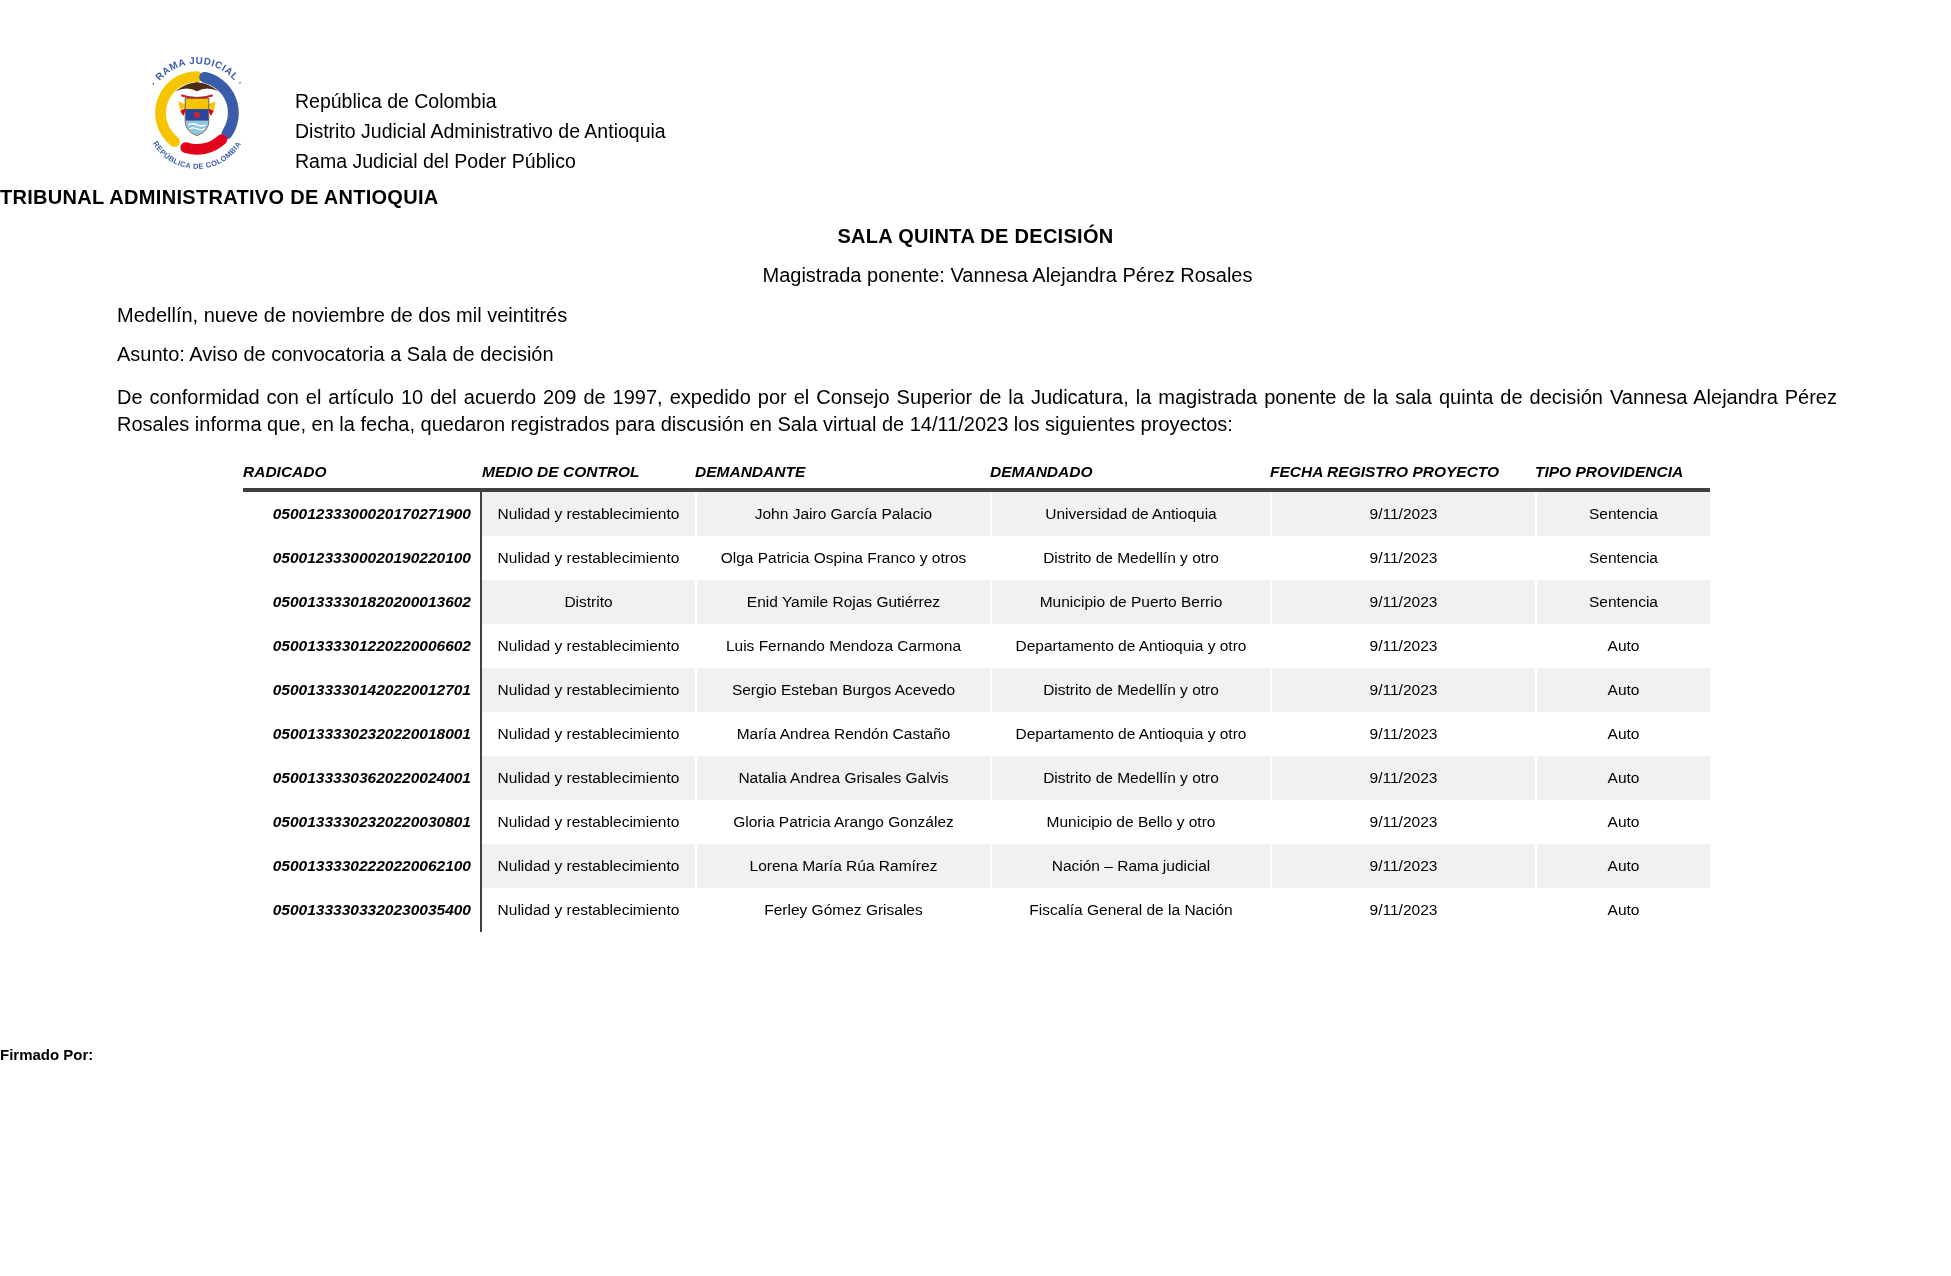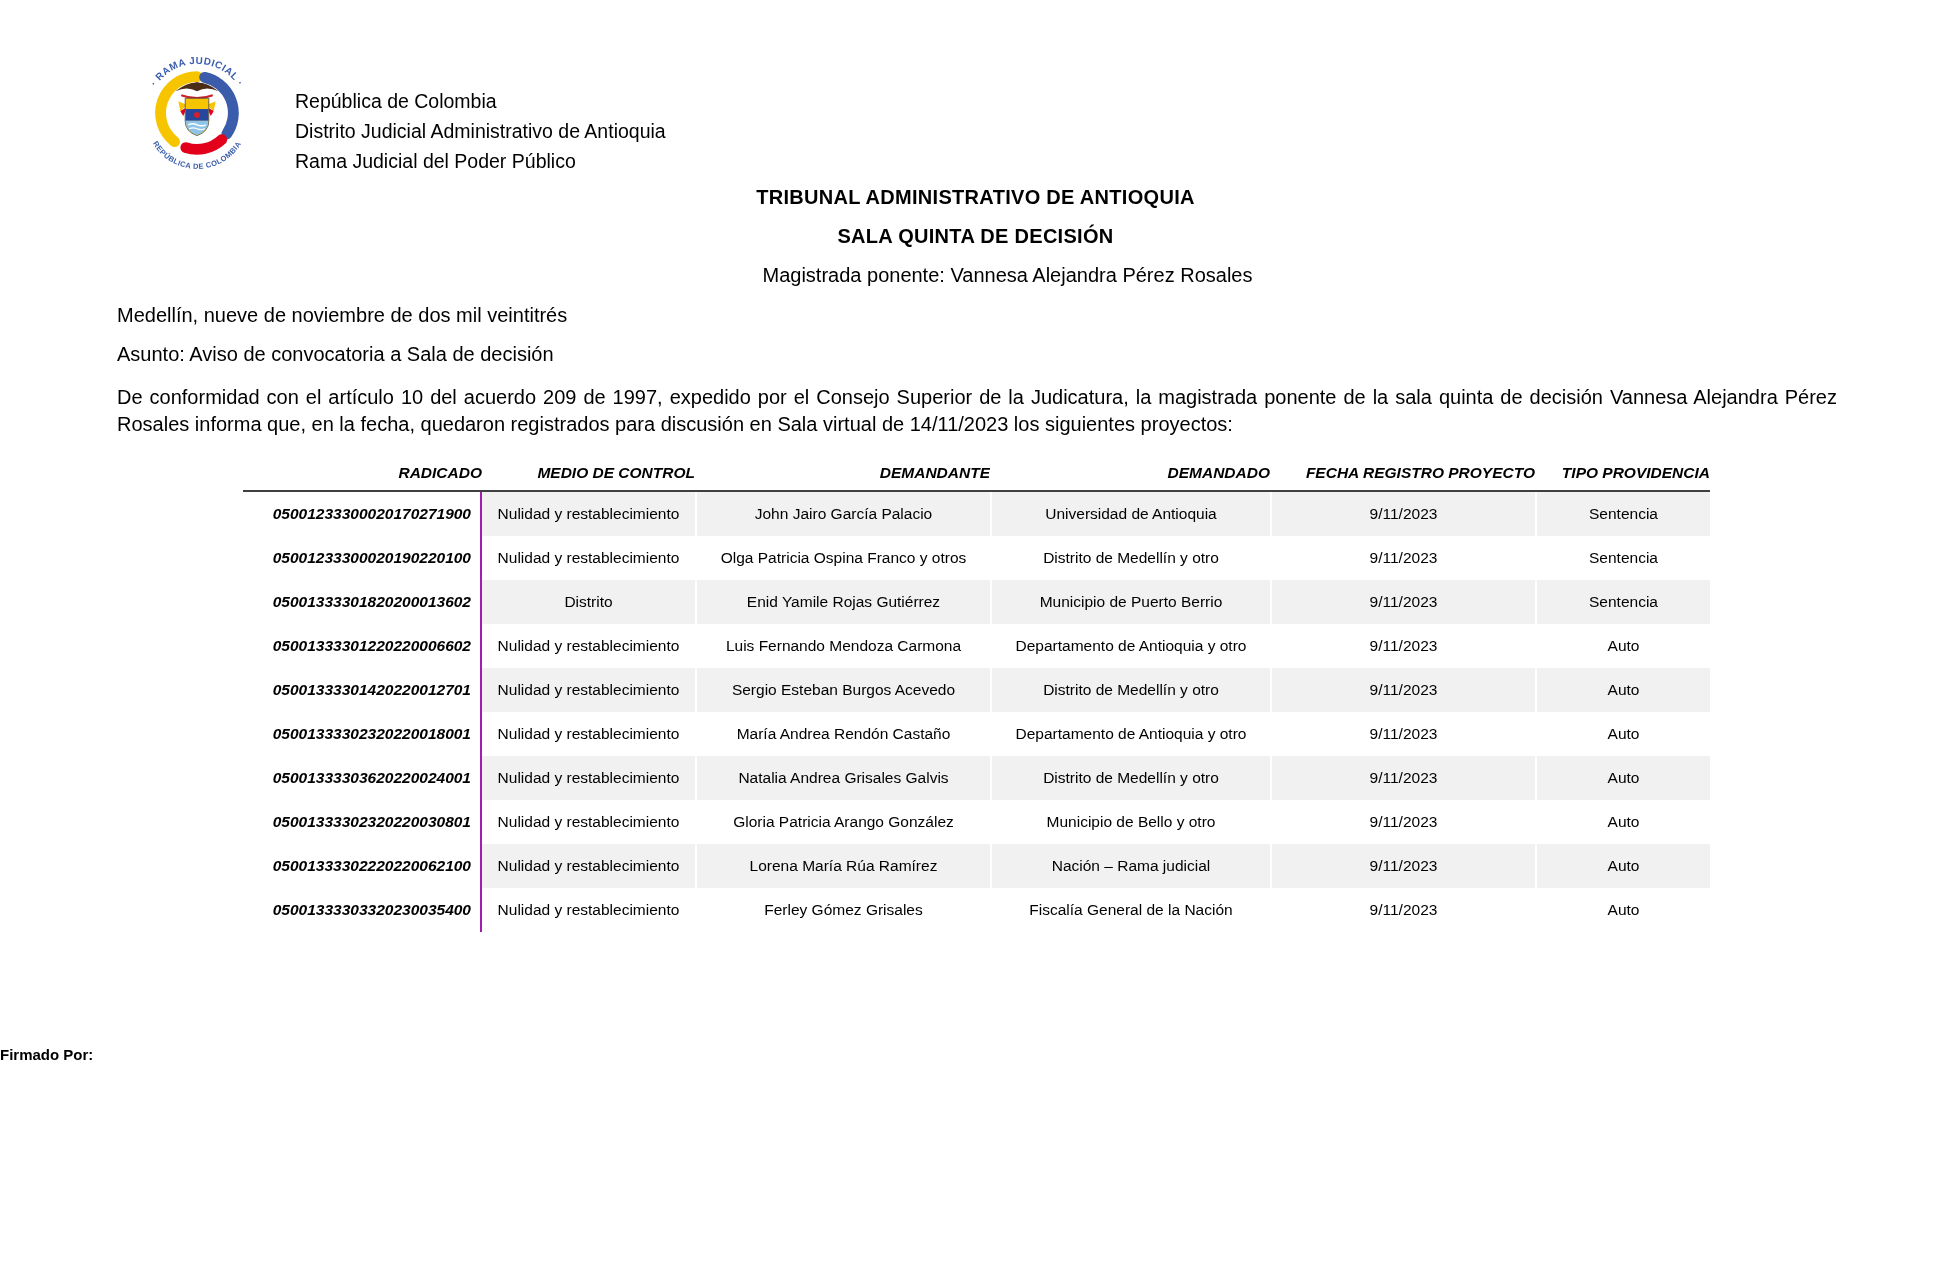--- a/index.html
+++ b/index.html
@@ -6,47 +6,47 @@
   html,body { background:#ffffff; }
   body {
     position:relative;
     width:1951px; height:1276px;
     font-family:"Liberation Sans", sans-serif;
     color:#000;
     overflow:hidden;
   }
   .seal { position:absolute; left:138px; top:50px; width:118px; height:122px; }
   .org-lines { position:absolute; left:295px; top:86px; font-size:19.5px; line-height:30px; }
-  .doc-title   { position:absolute; left:0; top:186px; width:1951px; text-align:center; font-size:20px; font-weight:bold; letter-spacing:0.3px; }
+  .doc-title   { position:absolute; left:0; top:186px; width:1951px; font-size:20px; font-weight:bold; letter-spacing:0.3px; }
   .doc-subtitle{ position:absolute; left:0; top:225px; width:1951px; text-align:center; font-size:20px; font-weight:bold; letter-spacing:0.3px; }
   .ponente     { position:absolute; left:0; top:264px; width:1951px; text-align:center; font-size:20px;margin-left:32px; }
   .dateline    { position:absolute; left:117px; top:304px; font-size:20px; }
   .subject     { position:absolute; left:117px; top:343px; font-size:20px; }
   .intro       { position:absolute; left:117px; top:384px; width:1720px; font-size:20px; line-height:27px; text-align:justify; }
 
   .table-wrap { position:absolute; left:243px; top:455px; }
   table.projects {
     border-collapse:separate; border-spacing:0;
     table-layout:fixed; width:1467px;
     font-size:15.5px;
   }
   table.projects th {
-    height:37px; vertical-align:middle; text-align:right;
+    height:37px; vertical-align:middle; text-align:left;
     font-weight:bold; font-style:italic;
-    border-bottom:2px solid #404040;
+    border-bottom:4px solid #404040;
     white-space:nowrap; overflow:hidden;
   }
   table.projects td {
     height:44px; vertical-align:middle; text-align:center;
     white-space:nowrap; overflow:hidden;
   }
   table.projects td:first-child {
     font-weight:bold; font-style:italic;
     text-align:right; padding-right:9px;
-    border-right:2px solid #a21caf;
+    border-right:2px solid #404040;
     background:#ffffff;
   }
   table.projects tr.stripe td:not(:first-child) { background:#f1f1f1; }
   table.projects td:nth-child(n+3) { border-left:2px solid #ffffff;margin-top:24px; }
 
   .signed { position:absolute; left:0; top:1046px; width:1951px; font-size:15px; font-weight:bold; }
 </style>
 </head>
 <body>
 

